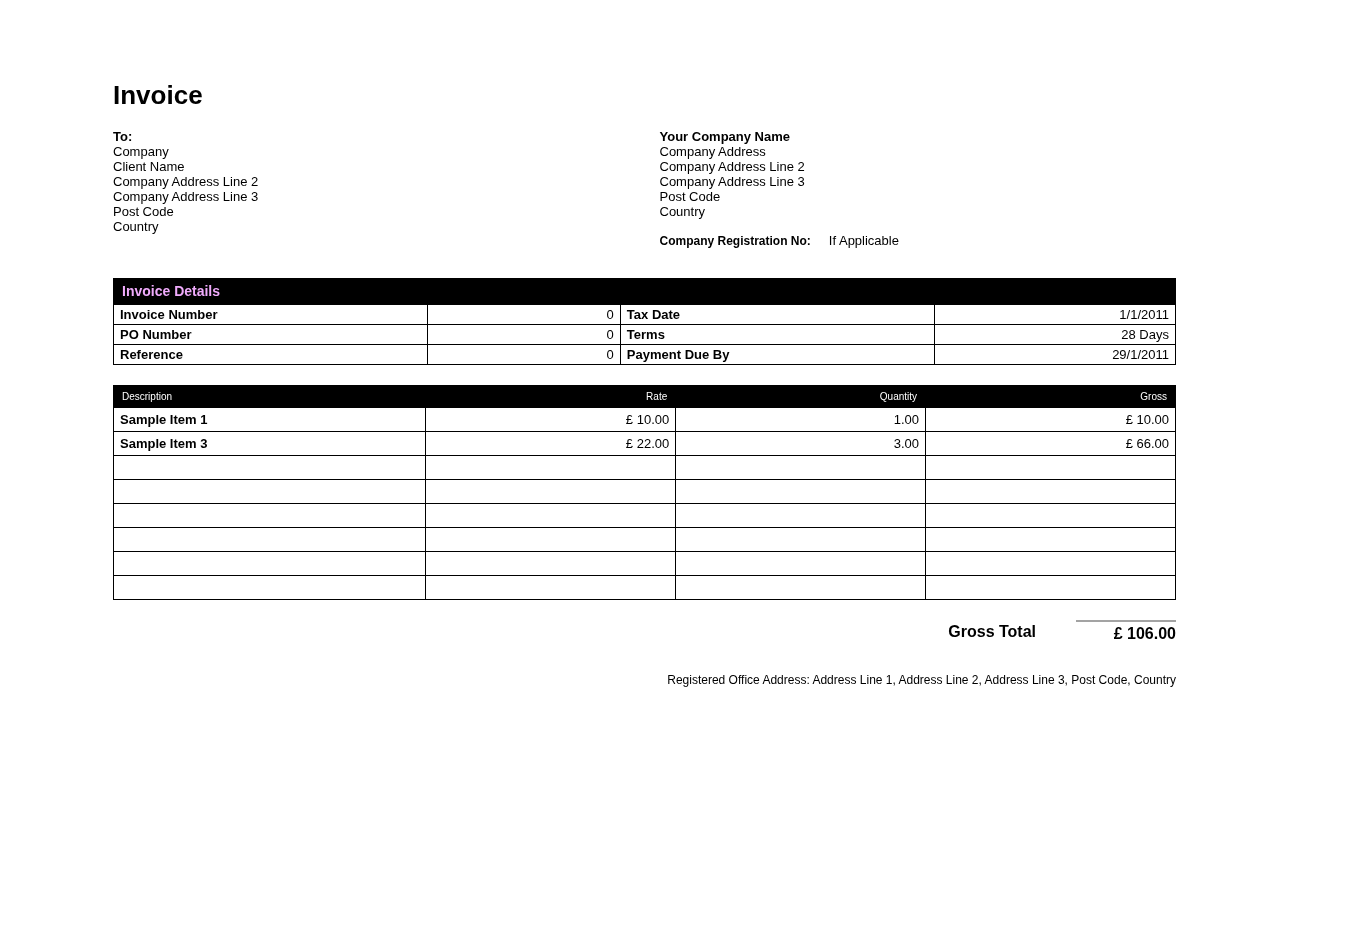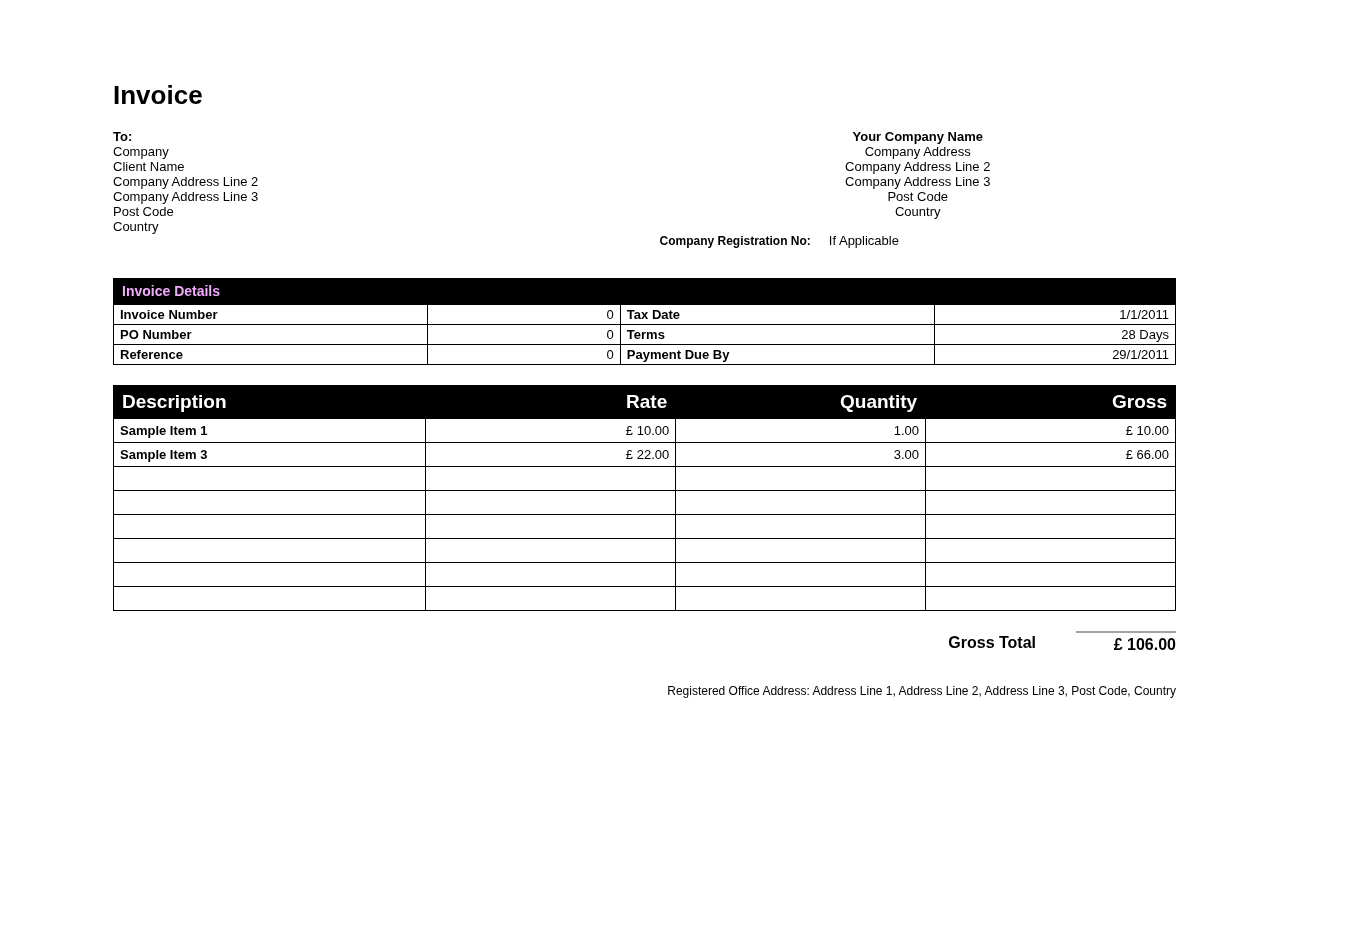--- a/index.html
+++ b/index.html
@@ -25,21 +25,21 @@
       margin-bottom: 30px;
     }
     .bill-to {
       flex: 1;
     }
     .bill-to .to-label {
       font-weight: bold;
     }
     .company-info {
       flex: 1;
-      text-align: center;
+      text-align: left;
       padding-left: 30px;
     }
     .company-info .company-name {
       font-weight: bold;
     }
     .company-reg {
       margin-top: 14px;
       display: flex;
       align-items: center;
       gap: 18px;
@@ -93,22 +93,22 @@
       margin-bottom: 20px;
     }
     .items-table {
       width: 100%;
       border-collapse: collapse;
       border: 1px solid #000;
     }
     .items-table th {
       background: #000;
       color: #fff;
-      font-weight: bold;
-      font-size: 19px;
+      font-weight: normal;
+      font-size: 10px;
       padding: 5px 8px;
       border: 1px solid #000;
       text-align: left;
     }
     .items-table th.right {
       text-align: right;
     }
     .items-table td {
       border: 1px solid #000;
       padding: 3px 6px;

